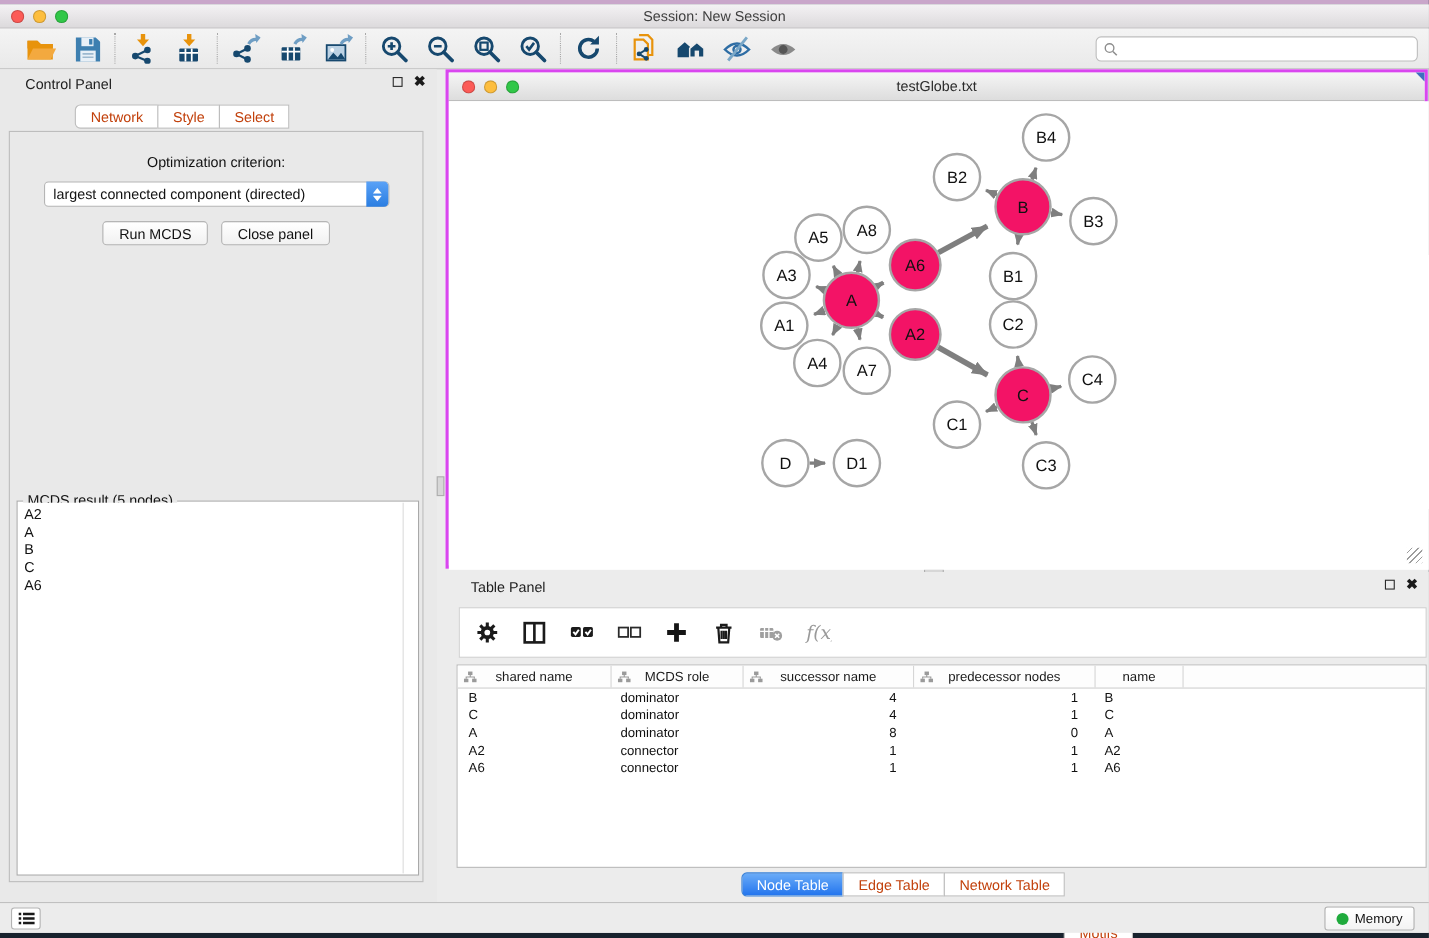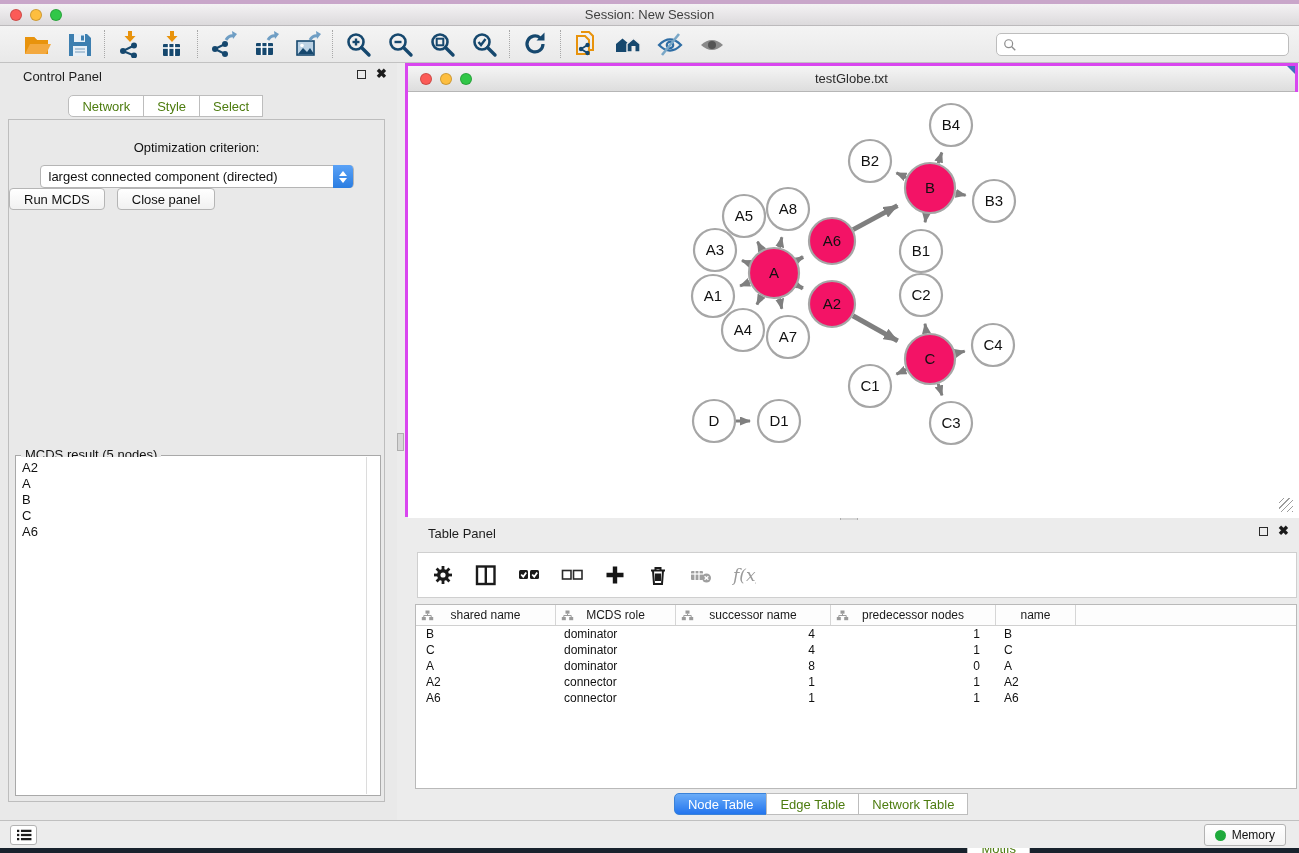--- a/index.html
+++ b/index.html
@@ -34,37 +34,37 @@
   
   .control-panel { position:absolute; left:0; top:59px; width:397px; height:757px; background:#e9e9e9; }
   .panel-header { position:relative; height:26px;margin-left:13px; }
   .panel-header .panel-title { position:absolute; left:10px; top:6px; font-size:13px; color:#1d1d1d; }
   .panel-header .panel-btns { position:absolute; right:10px; top:6px; display:flex; gap:10px; align-items:center; }
   .float-glyph { width:9px; height:9px; border:1.6px solid #2a2a2a; display:inline-block; cursor:pointer; }
   .close-glyph { font-size:13px; font-weight:bold; color:#1a1a1a; line-height:10px; cursor:pointer; }
 
   .tabs-row { display:flex; justify-content:center; margin-top:6px; }
   .tab { height:22px; padding:0 13px; background:#fff; border:1px solid #bdbdbd; margin-left:-1px;
-    font-size:13px; color:#4d7c0f; display:flex; align-items:center; cursor:pointer; }
+    font-size:13px; color:#c2410c; display:flex; align-items:center; cursor:pointer; }
   .tab:first-child { border-radius:5px 0 0 5px; margin-left:0; }
   .tab:last-child { border-radius:0 5px 5px 0;margin-top:44px; }
   .tab.active { background:linear-gradient(#6aacf8,#2375ee); border-color:#3a82d8; color:#fff; }
 
   .cp-content { position:absolute; left:8px; top:56px; width:377px; height:683px;
     border:1px solid #bdbdbd; background:#e9e9e9; }
   .opt-label { margin-top:20px; text-align:center; font-size:13px; color:#111; }
   .criterion-select { position:relative; margin:10px auto 0; width:314px; height:23px; background:#fff;
     border:1px solid #b5b5b5; border-radius:4px; font-size:13px; color:#111;
     display:flex; align-items:center; padding-left:8px; cursor:pointer; }
   .criterion-select .spinner { position:absolute; right:0; top:-1px; width:20px; height:23px;
     background:linear-gradient(#5aa2f7,#2a7de1); border-radius:0 4px 4px 0;
     display:flex; flex-direction:column; align-items:center; justify-content:center; gap:2px; }
   .chev-up { width:0; height:0; border-left:4px solid transparent; border-right:4px solid transparent; border-bottom:5px solid #fff; }
   .chev-down { width:0; height:0; border-left:4px solid transparent; border-right:4px solid transparent; border-top:5px solid #fff; }
-  .btn-row { display:flex; justify-content:flex-start; gap:12px; }
+  .btn-row { display:flex; justify-content:center; gap:12px; margin-top:13px; }
   .push-btn { height:22px; padding:0 14px; font-size:13px; color:#111; background:linear-gradient(#fff,#f1f1f1);
     border:1px solid #b5b5b5; border-radius:4px; cursor:pointer; font-family:inherit; }
 
   .groupbox { position:absolute; left:6px; top:335px; width:366px; height:341px; border:1px solid #a9a9a9; background:#fff; }
   .groupbox .legend { position:absolute; top:-9px; left:5px; background:#e9e9e9; padding:0 4px; font-size:13px; color:#111; }
   .result-list { position:absolute; inset:1px 14px 1px 1px; background:#fff; overflow:hidden; padding:3px 0 0 5px; }
   .result-scroll { position:absolute; top:1px; bottom:1px; right:1px; width:13px; background:#fff; border-left:1px solid #dcdcdc; }
   .list-item { font-size:13px; color:#111; line-height:16px; cursor:default; }
 
   

